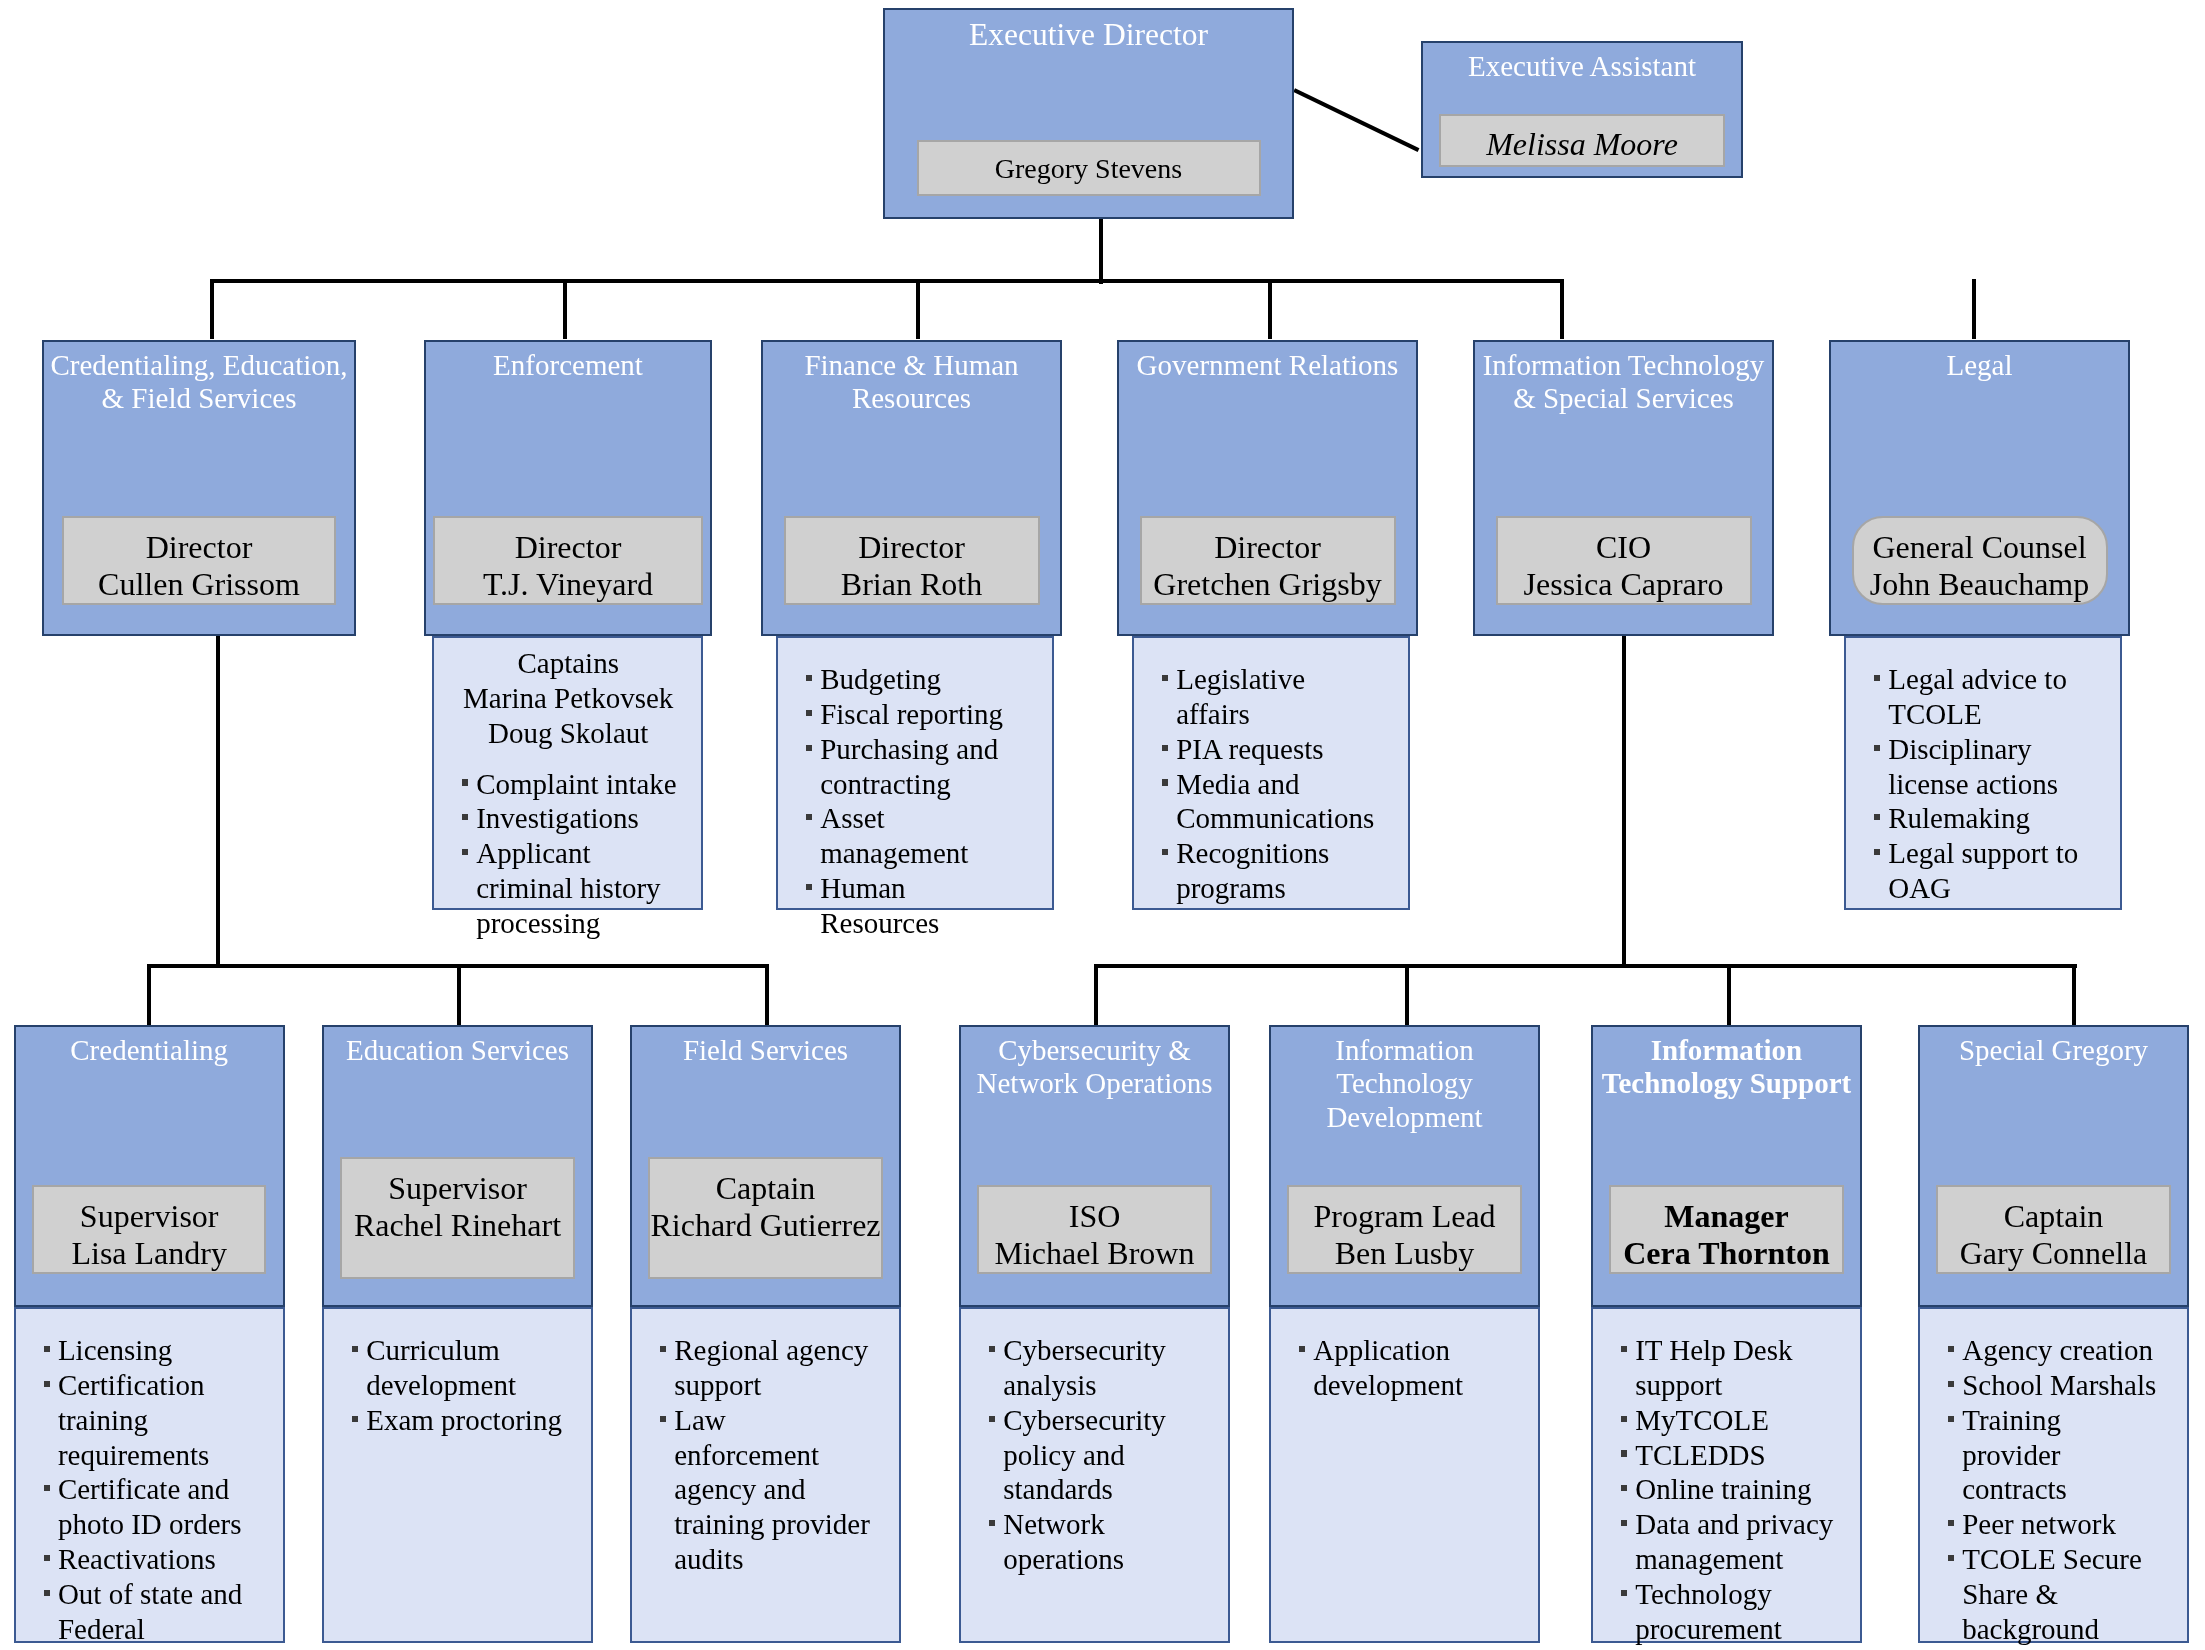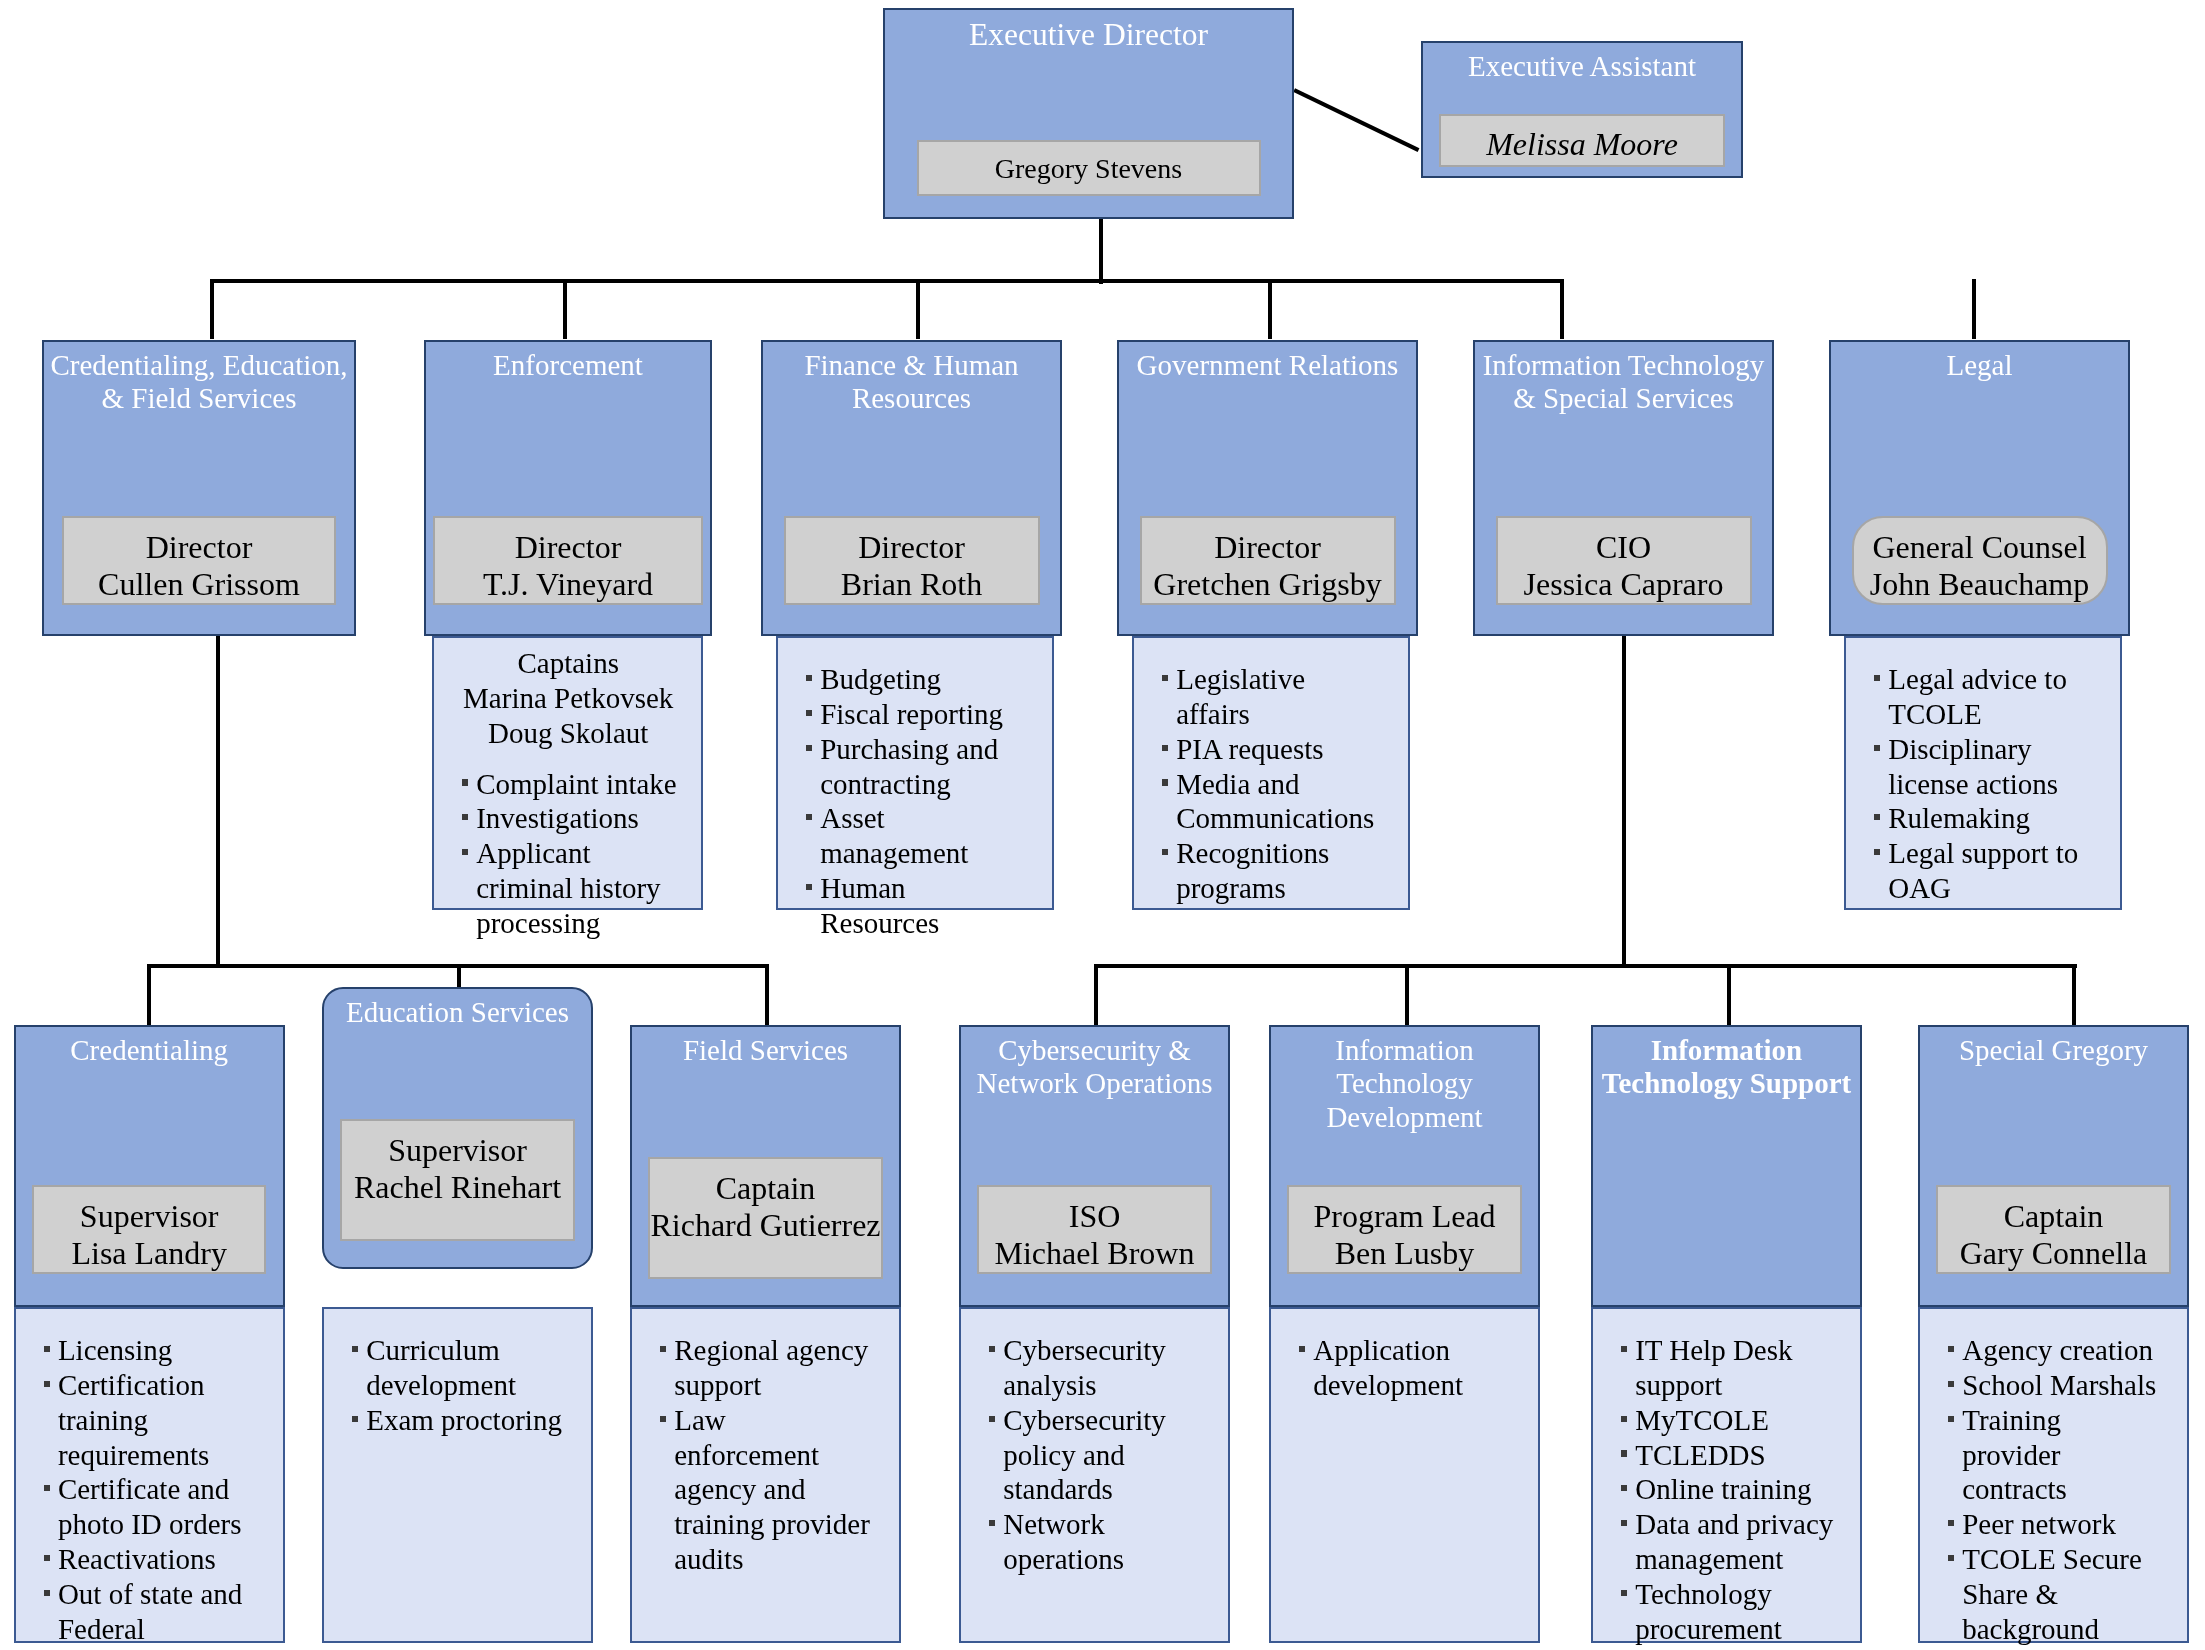--- a/index.html
+++ b/index.html
@@ -185,21 +185,21 @@
   <div class="listbox" style="left:13.7px;top:1307px;width:271px;height:336px;">
     <ul>
         <li class="b-md">Licensing</li>
         <li class="b-md">Certification training requirements</li>
         <li class="b-md">Certificate and photo ID orders</li>
         <li class="b-md">Reactivations</li>
         <li class="b-md">Out of state and Federal applications</li>
       </ul>
   </div>
 
-  <div class="node" style="left:322px;top:987px;width:271px;height:282px;border-radius:21px;">
+  <div class="node" style="left:322px;top:1025px;width:271px;height:282px;">
     <div class="title t-md">Education Services</div>
     <div class="namebox n-md" style="top:130px;height:122px;margin:0 16.4px;left:0;right:0;padding-top:11px;">
       <div>Supervisor</div>
       <div>Rachel Rinehart</div>
     </div>
   </div>
   <div class="listbox" style="left:322px;top:1307px;width:271px;height:336px;">
     <ul>
         <li class="b-md">Curriculum development</li>
         <li class="b-md">Exam proctoring</li>
@@ -243,20 +243,24 @@
     </div>
   </div>
   <div class="listbox" style="left:1269px;top:1307px;width:271px;height:336px;">
     <ul>
         <li class="b-md">Application development</li>
       </ul>
   </div>
 
   <div class="node" style="left:1591px;top:1025px;width:271px;height:282px;font-weight:bold;">
     <div class="title t-md">Information Technology Support</div>
+    <div class="namebox n-md" style="top:158px;height:89px;margin:0 16.4px;left:0;right:0;padding-top:11px;">
+      <div>Manager</div>
+      <div>Cera Thornton</div>
+    </div>
   </div>
   <div class="listbox" style="left:1591px;top:1307px;width:271px;height:336px;">
     <ul>
         <li class="b-md">IT Help Desk support</li>
         <li class="b-md">MyTCOLE</li>
         <li class="b-md">TCLEDDS</li>
         <li class="b-md">Online training</li>
         <li class="b-md">Data and privacy management</li>
         <li class="b-md">Technology procurement</li>
       </ul>

